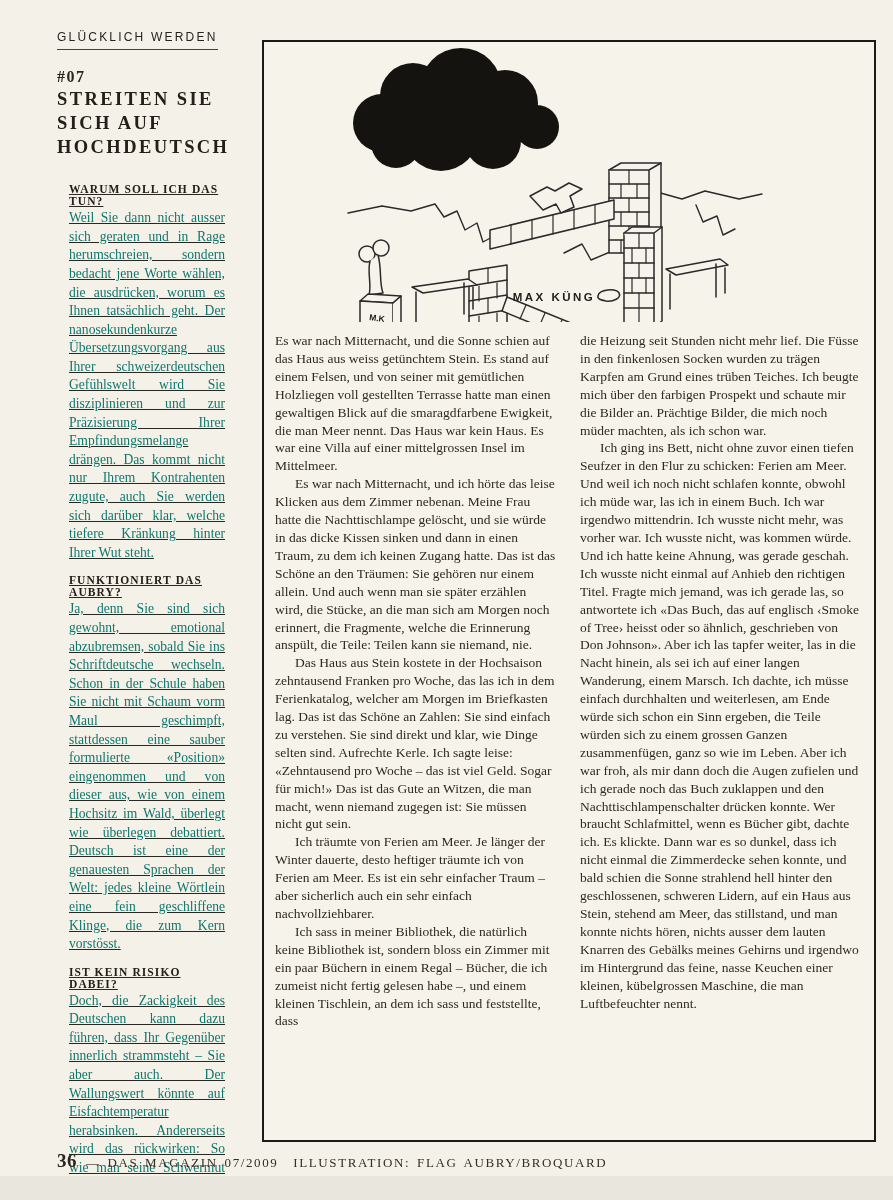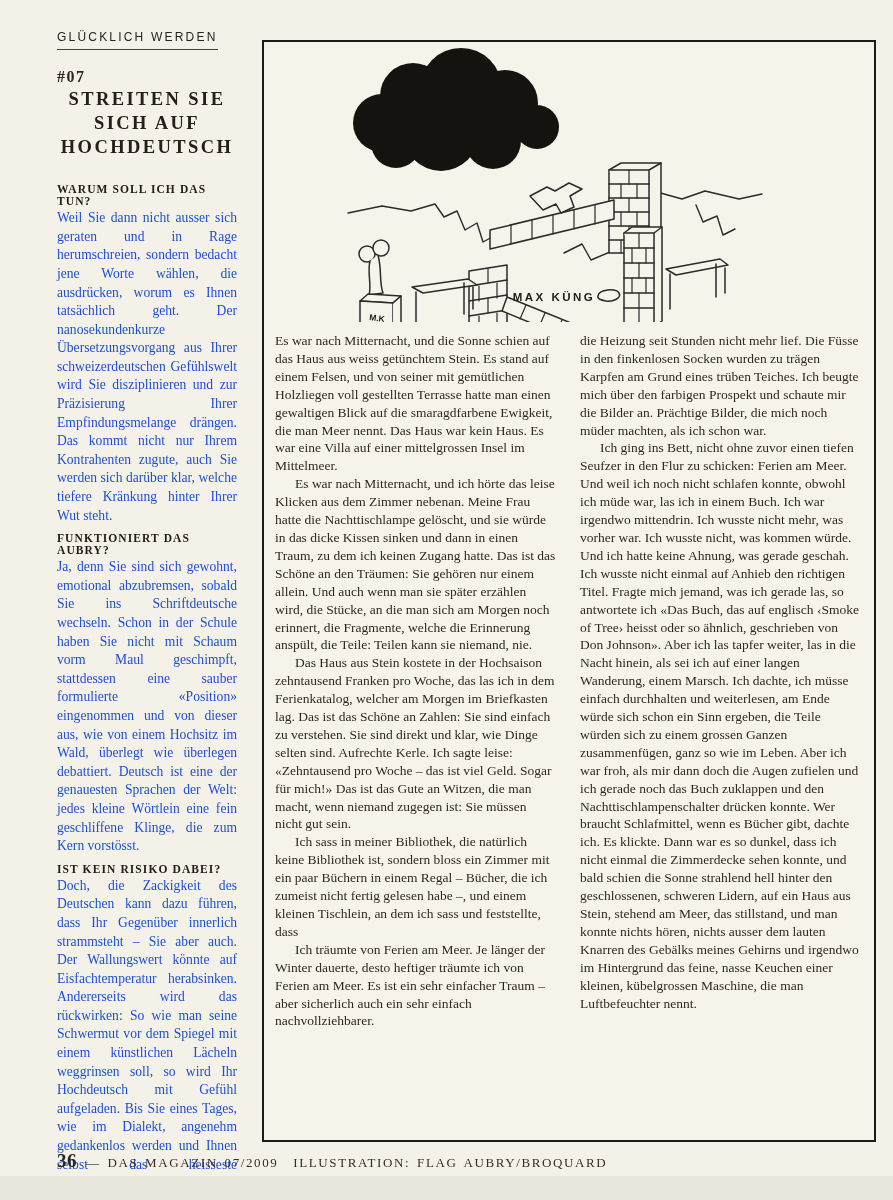--- a/index.html
+++ b/index.html
@@ -12,30 +12,30 @@
   .left-col{position:absolute;left:57px;top:27px;width:180px;}
   .kicker{
     display:inline-block;font-family:"Liberation Sans","DejaVu Sans",sans-serif;
     font-size:12px;letter-spacing:2.2px;font-weight:500;color:#262320;
     border-bottom:1.5px solid #45413a;padding-bottom:5px;margin-bottom:16px;
   }
   .article-number{
     text-align:left;font-weight:700;font-size:16px;letter-spacing:1.5px;margin:2px 0 1px;
   }
   .title{
-    margin:0 0 24px;text-align:center;font-size:18.5px;font-weight:700;
+    margin:0 0 24px;text-align:left;font-size:18.5px;font-weight:700;
     letter-spacing:2.4px;line-height:1.3;color:#242019;
   }
-  .qa-section{margin:0;}
+  .qa-section{margin:12px;text-decoration:underline;}
   .qa-heading{
     margin:7px 0 2px;font-size:11.5px;font-weight:700;letter-spacing:1.1px;color:#242019;
   }
   .qa-body{
     margin:0;font-size:13.6px;line-height:18.6px;text-align:justify;
-    text-justify:inter-word;hyphens:auto;-webkit-hyphens:auto;color:#1d4ed8;
+    text-justify:inter-word;hyphens:auto;-webkit-hyphens:auto;color:#0f766e;
   }
   
   .content-box{
     position:absolute;left:262px;top:40px;width:614px;height:1102px;
     border:2px solid #1d1b18;box-sizing:border-box;background:#f6f3ea;
   }
   .illustration{position:absolute;left:0;top:0;width:100%;height:280px;}
   .illustration svg{display:block;width:100%;height:100%;}
   .article-cols{
     position:absolute;left:11px;right:13px;top:290px;bottom:6px;
@@ -164,23 +164,23 @@
 
     <div class="article-cols">
       <div class="col">
 
           <p>Es war nach Mitternacht, und die Sonne schien auf das Haus aus weiss getünchtem Stein. Es stand auf einem Felsen, und von seiner mit gemütlichen Holzliegen voll gestellten Terrasse hatte man einen gewaltigen Blick auf die smaragdfarbene Ewigkeit, die man Meer nennt. Das Haus war kein Haus. Es war eine Villa auf einer mittelgrossen Insel im Mittelmeer.</p>
 
           <p>Es war nach Mitternacht, und ich hörte das leise Klicken aus dem Zimmer nebenan. Meine Frau hatte die Nachttischlampe gelöscht, und sie würde in das dicke Kissen sinken und dann in einen Traum, zu dem ich keinen Zugang hatte. Das ist das Schöne an den Träumen: Sie gehören nur einem allein. Und auch wenn man sie später erzählen wird, die Stücke, an die man sich am Morgen noch erinnert, die Fragmente, welche die Erinnerung anspült, die Teile: Teilen kann sie niemand, nie.</p>
 
           <p>Das Haus aus Stein kostete in der Hochsaison zehntausend Franken pro Woche, das las ich in dem Ferienkatalog, welcher am Morgen im Briefkasten lag. Das ist das Schöne an Zahlen: Sie sind einfach zu verstehen. Sie sind direkt und klar, wie Dinge selten sind. Aufrechte Kerle. Ich sagte leise: «Zehntausend pro Woche – das ist viel Geld. Sogar für mich!» Das ist das Gute an Witzen, die man macht, wenn niemand zugegen ist: Sie müssen nicht gut sein.</p>
 
+          <p>Ich träumte von Ferien am Meer. Je länger der Winter dauerte, desto heftiger träumte ich von Ferien am Meer. Es ist ein sehr einfacher Traum – aber sicherlich auch ein sehr einfach nachvollziehbarer.</p>
+
           <p>Ich sass in meiner Bibliothek, die natürlich keine Bibliothek ist, sondern bloss ein Zimmer mit ein paar Büchern in einem Regal – Bücher, die ich zumeist nicht fertig gelesen habe –, und einem kleinen Tischlein, an dem ich sass und feststellte, dass</p>
-
-          <p>Ich träumte von Ferien am Meer. Je länger der Winter dauerte, desto heftiger träumte ich von Ferien am Meer. Es ist ein sehr einfacher Traum – aber sicherlich auch ein sehr einfach nachvollziehbarer.</p>
         </div>
       <div class="col">
 
           <p>die Heizung seit Stunden nicht mehr lief. Die Füsse in den finkenlosen Socken wurden zu trägen Karpfen am Grund eines trüben Teiches. Ich beugte mich über den farbigen Prospekt und schaute mir die Bilder an. Prächtige Bilder, die mich noch müder machten, als ich schon war.</p>
 
           <p>Ich ging ins Bett, nicht ohne zuvor einen tiefen Seufzer in den Flur zu schicken: Ferien am Meer. Und weil ich noch nicht schlafen konnte, obwohl ich müde war, las ich in einem Buch. Ich war irgendwo mittendrin. Ich wusste nicht mehr, was vorher war. Ich wusste nicht, was kommen würde. Und ich hatte keine Ahnung, was gerade geschah. Ich wusste nicht einmal auf Anhieb den richtigen Titel. Fragte mich jemand, was ich gerade las, so antwortete ich «Das Buch, das auf englisch ‹Smoke of Tree› heisst oder so ähnlich, geschrieben von Don Johnson». Aber ich las tapfer weiter, las in die Nacht hinein, als sei ich auf einer langen Wanderung, einem Marsch. Ich dachte, ich müsse einfach durchhalten und weiterlesen, am Ende würde sich schon ein Sinn ergeben, die Teile würden sich zu einem grossen Ganzen zusammenfügen, ganz so wie im Leben. Aber ich war froh, als mir dann doch die Augen zufielen und ich gerade noch das Buch zuklappen und den Nachttischlampenschalter drücken konnte. Wer braucht Schlafmittel, wenn es Bücher gibt, dachte ich. Es klickte. Dann war es so dunkel, dass ich nicht einmal die Zimmerdecke sehen konnte, und bald schien die Sonne strahlend hell hinter den geschlossenen, schweren Lidern, auf ein Haus aus Stein, stehend am Meer, das stillstand, und man konnte nichts hören, nichts ausser dem lauten Knarren des Gebälks meines Gehirns und irgendwo im Hintergrund das feine, nasse Keuchen einer kleinen, kübelgrossen Maschine, die man Luftbefeuchter nennt.</p>
         </div>
     </div>
   </section>
 

